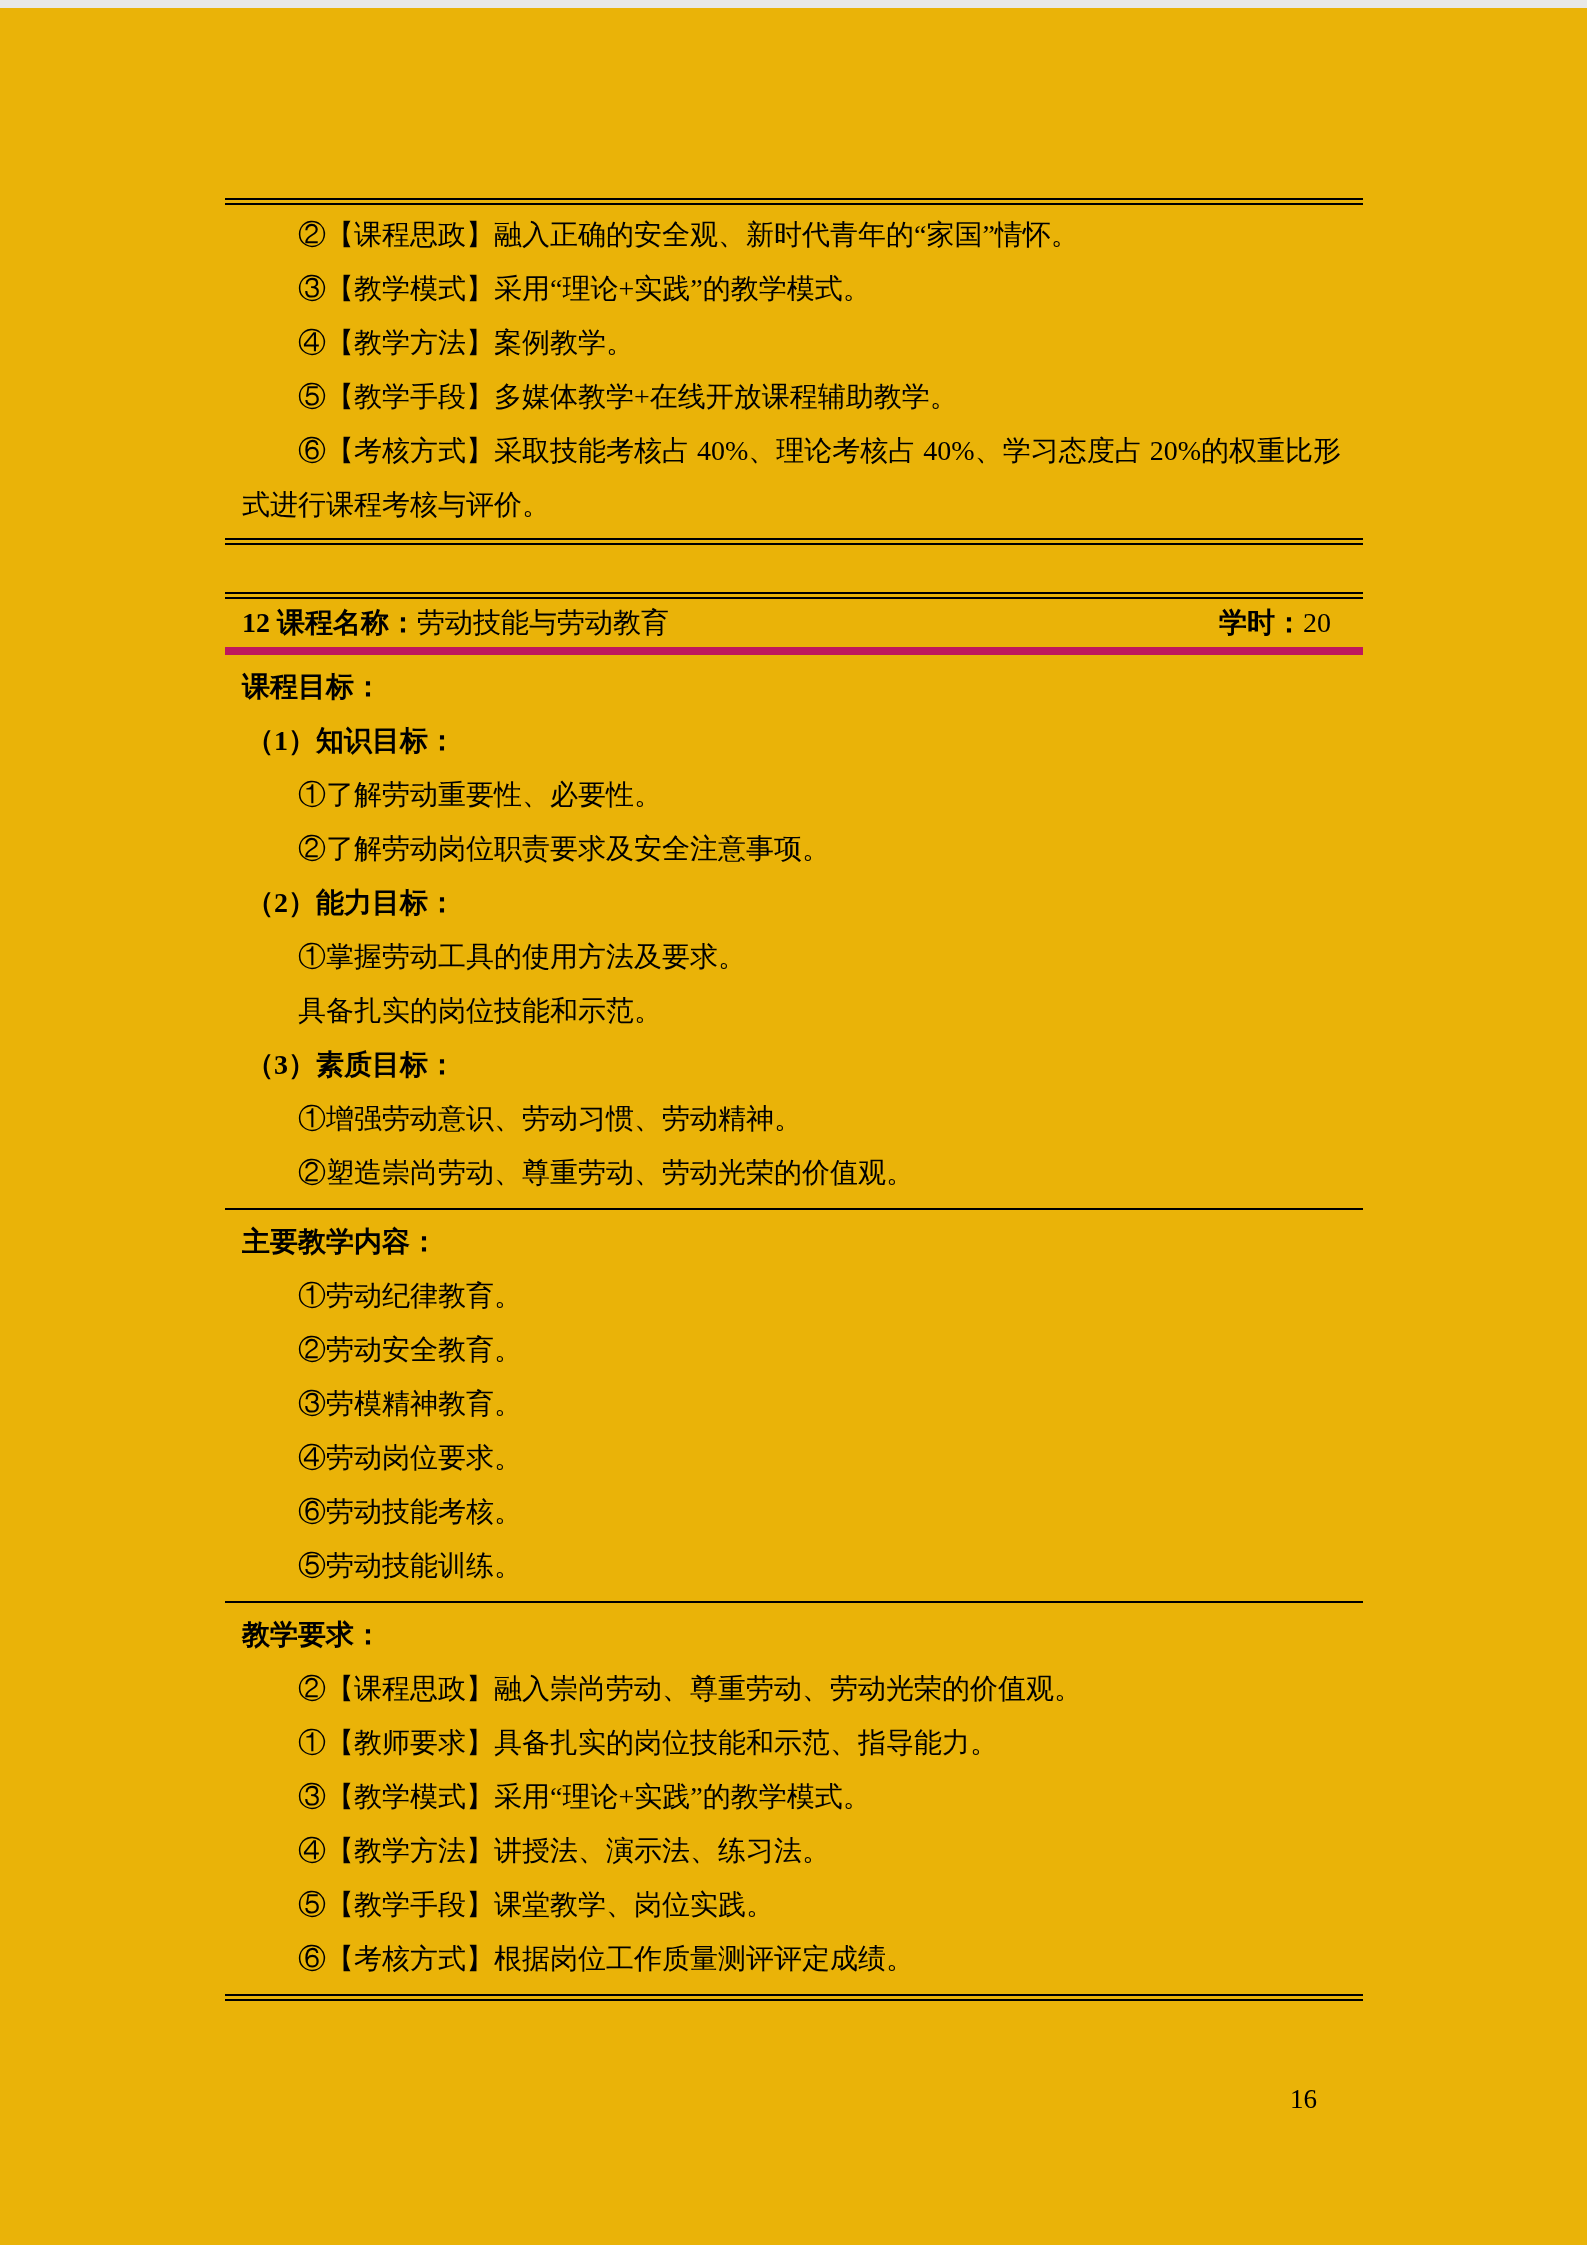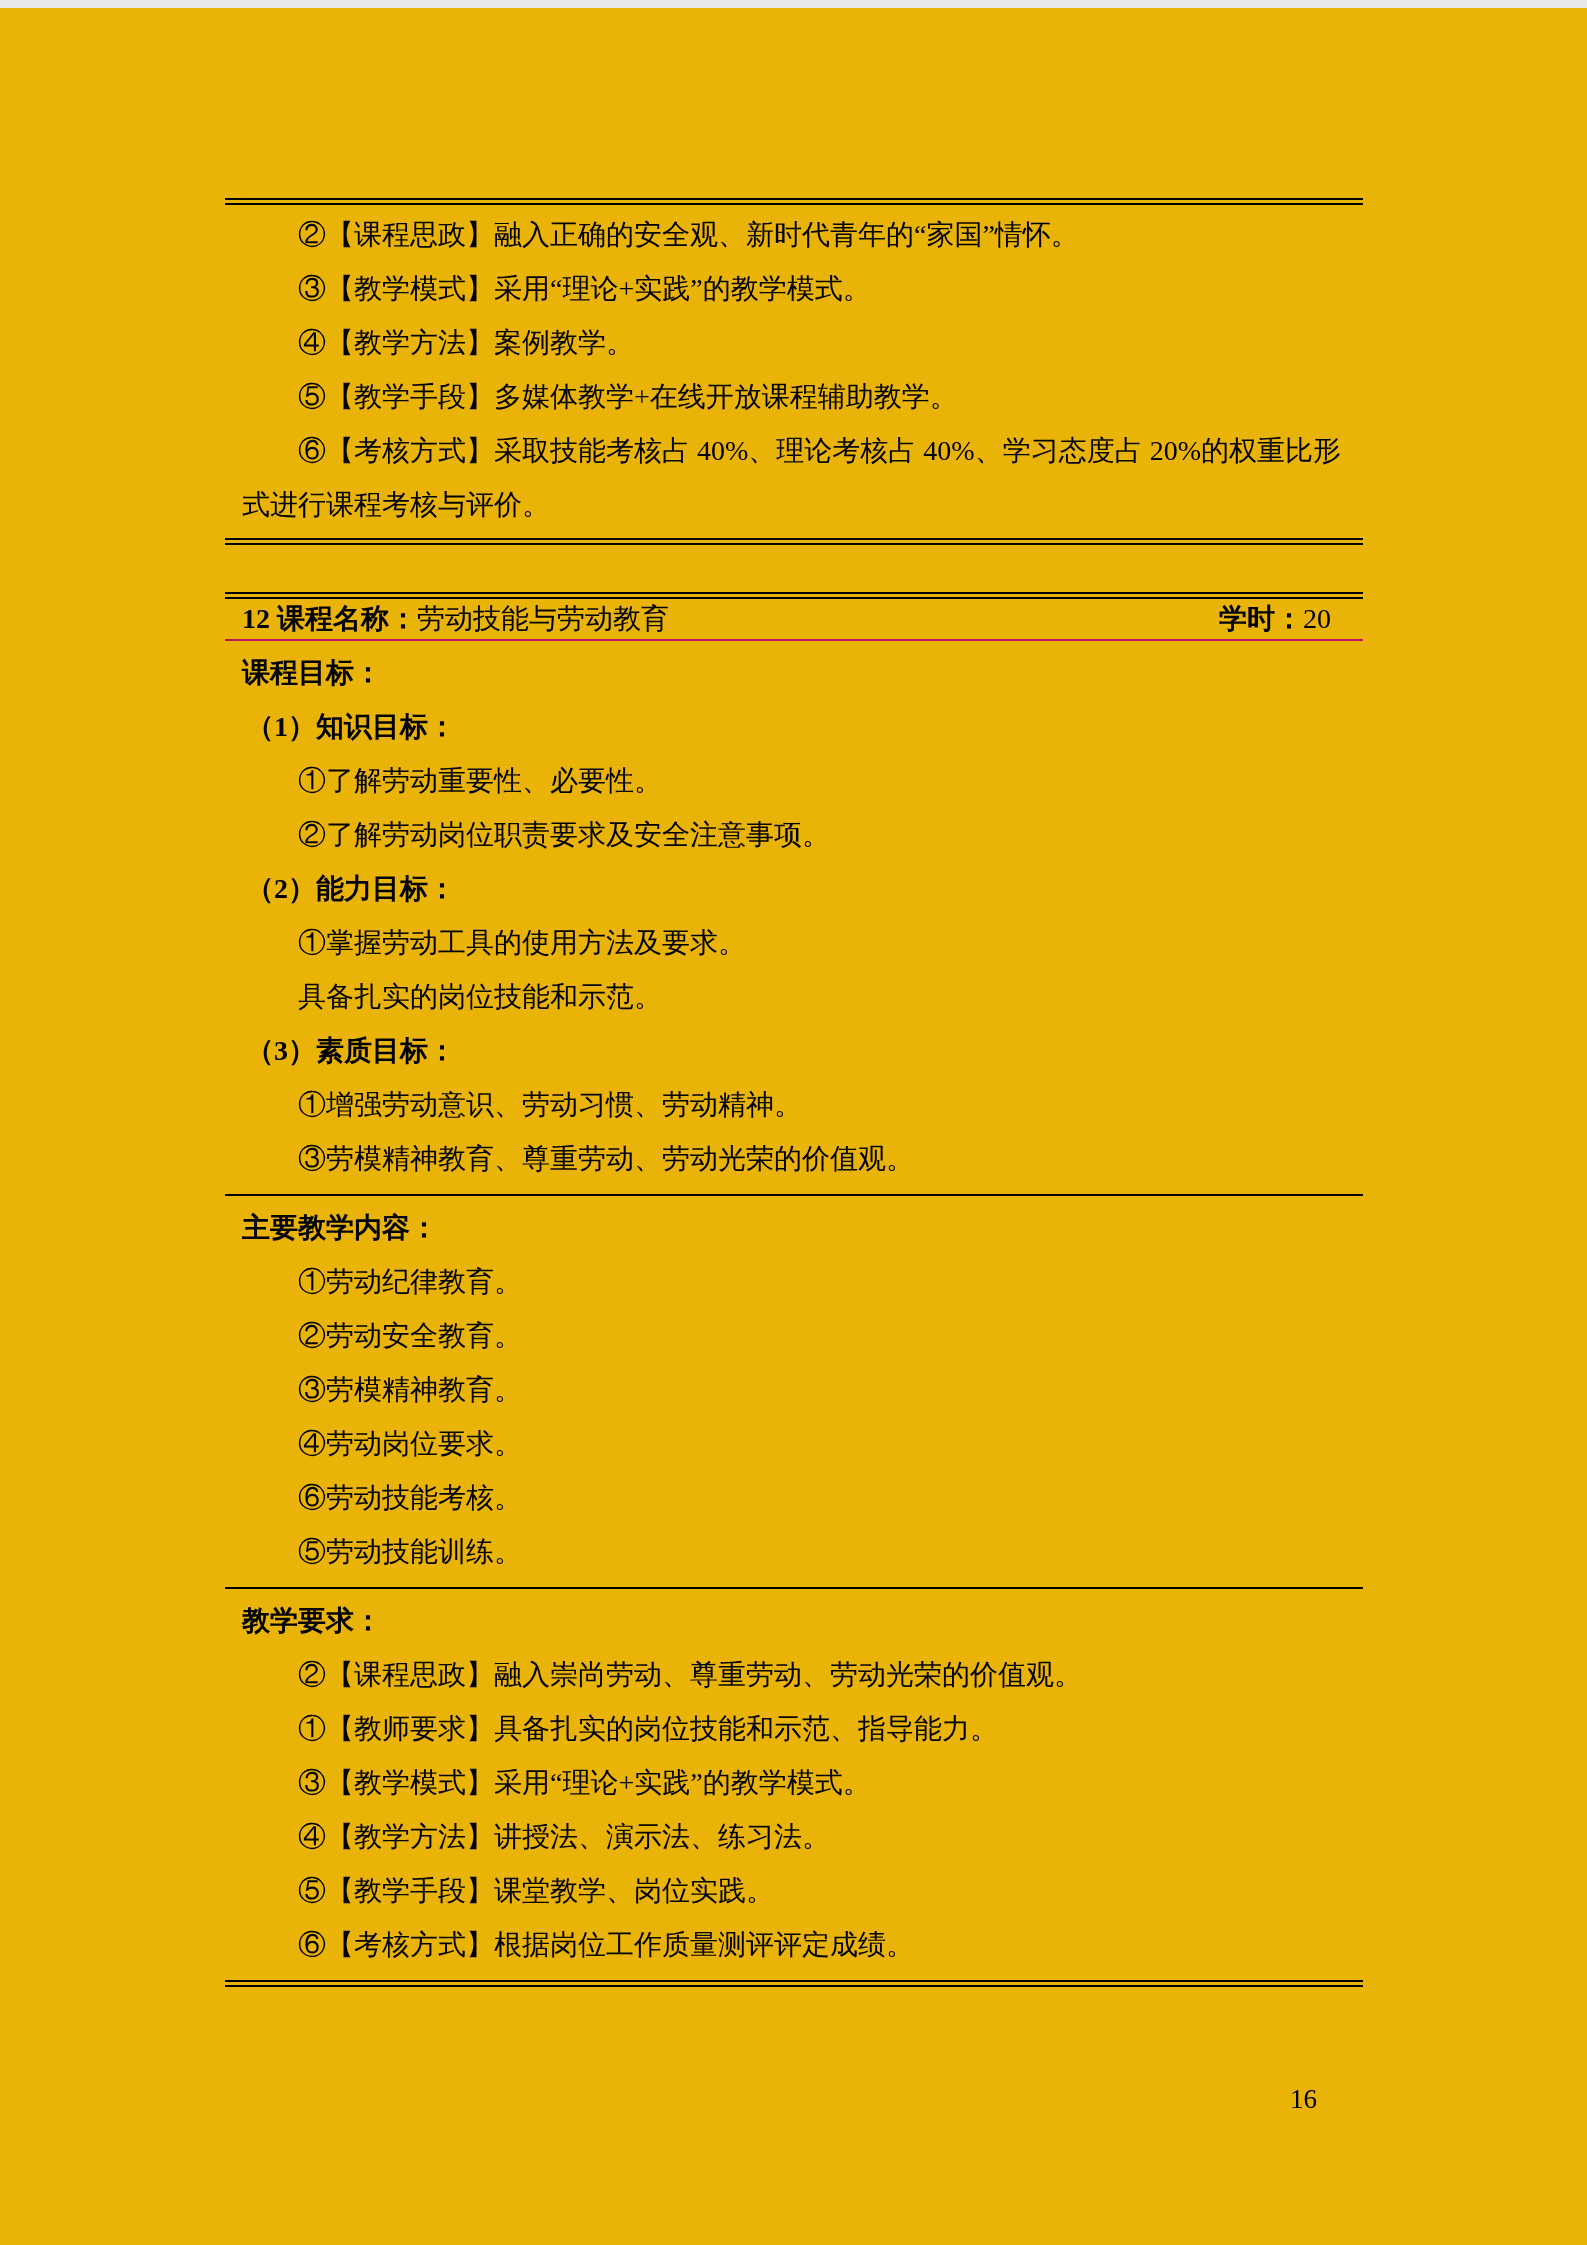--- a/index.html
+++ b/index.html
@@ -40,22 +40,22 @@
     font-size: 28px;
     line-height: 54px;
     word-break: break-all;
   }
 
   .indent { text-indent: 2em; }
   .bold { font-weight: bold; }
   .sub { padding-left: 4px; font-weight: bold; }
 
   .row-head {
-    height: 42px;
-    border-bottom: 2px solid #be185d;
+    height: 56px;
+    border-bottom: 8px solid #be185d;
     display: flex;
     align-items: center;
     justify-content: space-between;
     padding: 0 32px 0 17px;
     font-size: 28px;
   }
   .row-head .lbl { font-weight: bold; }
 
   .cell {
     border-bottom: 2px solid #000;
@@ -98,21 +98,21 @@
       <div class="cell">
         <p class="bold">课程目标：</p>
         <p class="sub">（1）知识目标：</p>
         <p class="indent">①了解劳动重要性、必要性。</p>
         <p class="indent">②了解劳动岗位职责要求及安全注意事项。</p>
         <p class="sub">（2）能力目标：</p>
         <p class="indent">①掌握劳动工具的使用方法及要求。</p>
         <p class="indent">具备扎实的岗位技能和示范。</p>
         <p class="sub">（3）素质目标：</p>
         <p class="indent">①增强劳动意识、劳动习惯、劳动精神。</p>
-        <p class="indent">③劳模精神教育、尊重劳动、劳动光荣的价值观。</p>
+        <p class="indent">②塑造崇尚劳动、尊重劳动、劳动光荣的价值观。</p>
       </div>
 
       <div class="cell">
         <p class="bold">主要教学内容：</p>
         <p class="indent">①劳动纪律教育。</p>
         <p class="indent">②劳动安全教育。</p>
         <p class="indent">③劳模精神教育。</p>
         <p class="indent">④劳动岗位要求。</p>
         <p class="indent">⑥劳动技能考核。</p>
         <p class="indent">⑤劳动技能训练。</p>

